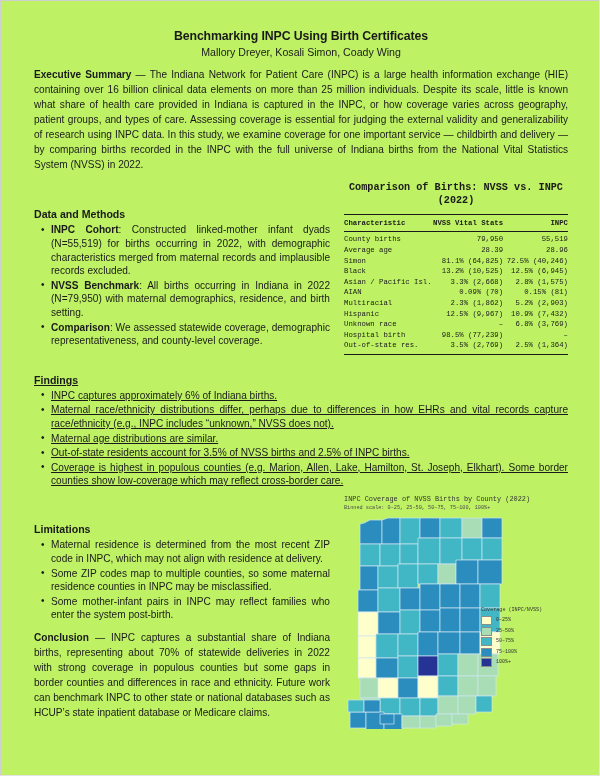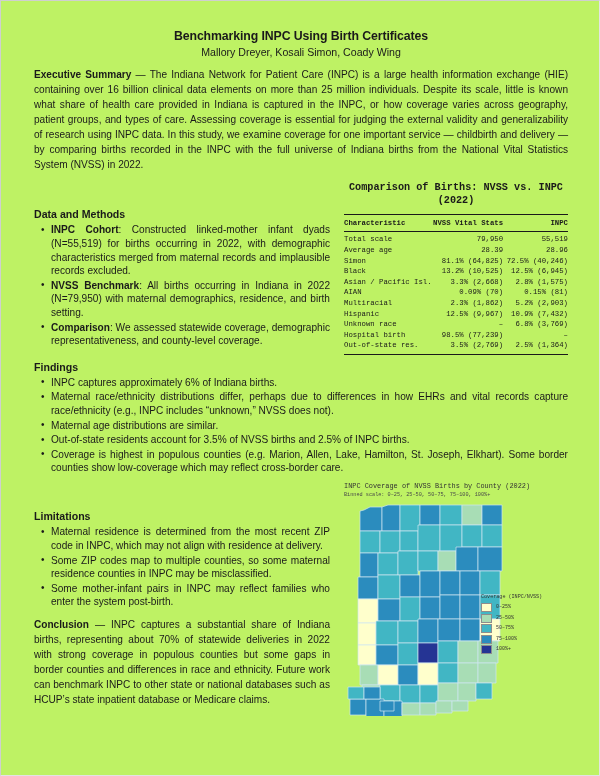--- a/index.html
+++ b/index.html
@@ -213,21 +213,21 @@
         <table class="cmp">
           <thead>
             <tr>
               <th class="c0">Characteristic</th>
               <th class="c1">NVSS Vital Stats</th>
               <th class="c2">INPC</th>
             </tr>
           </thead>
           <tbody>
             <tr>
-                <td class="c0">Total scale</td>
+                <td class="c0">County births</td>
                 <td class="c1">79,950</td>
                 <td class="c2">55,519</td>
               </tr>
             <tr>
                 <td class="c0">Average age</td>
                 <td class="c1">28.39</td>
                 <td class="c2">28.96</td>
               </tr>
             <tr>
                 <td class="c0">Simon</td>
@@ -273,21 +273,21 @@
                 <td class="c0">Out-of-state res.</td>
                 <td class="c1">3.5% (2,769)</td>
                 <td class="c2">2.5% (1,364)</td>
               </tr>
           </tbody>
         </table>
         <div class="tbl-bottom-rule"></div>
       </div>
     </div>
 
-    <div style="margin-top:6px;">
+    <div style="margin-top:19px;text-decoration:underline;">
       <div class="sec-head">Findings</div>
       <ul class="bullets">
         <li>INPC captures approximately 6% of Indiana births.</li>
         <li>Maternal race/ethnicity distributions differ, perhaps due to differences in how EHRs and vital records capture race/ethnicity (e.g., INPC includes “unknown,” NVSS does not).</li>
         <li>Maternal age distributions are similar.</li>
         <li>Out-of-state residents account for 3.5% of NVSS births and 2.5% of INPC births.</li>
         <li>Coverage is highest in populous counties (e.g. Marion, Allen, Lake, Hamilton, St. Joseph, Elkhart). Some border counties show low-coverage which may reflect cross-border care.</li>
       </ul>
     </div>
 

